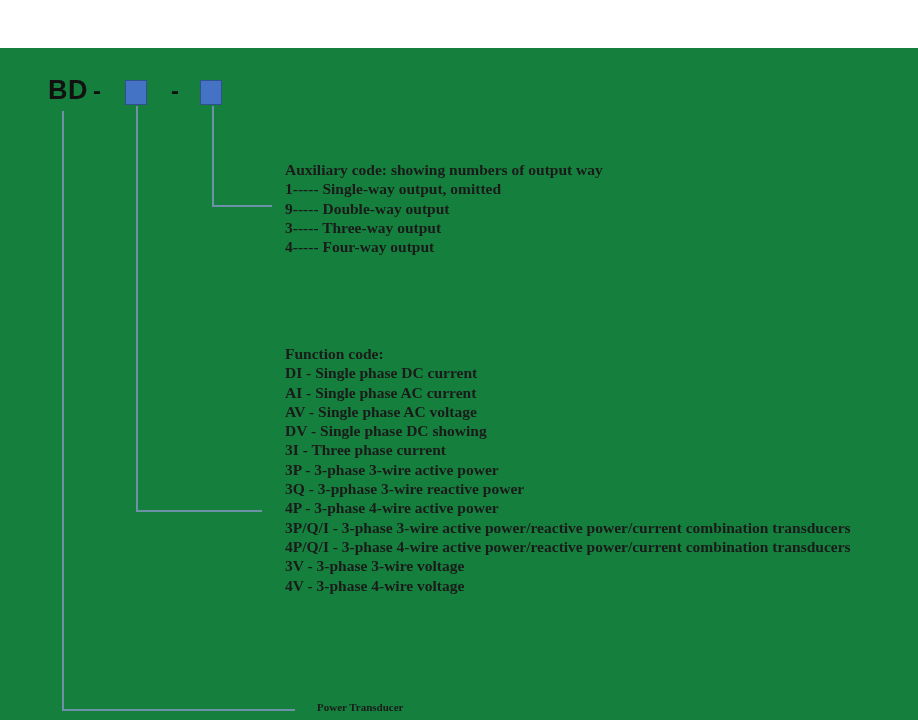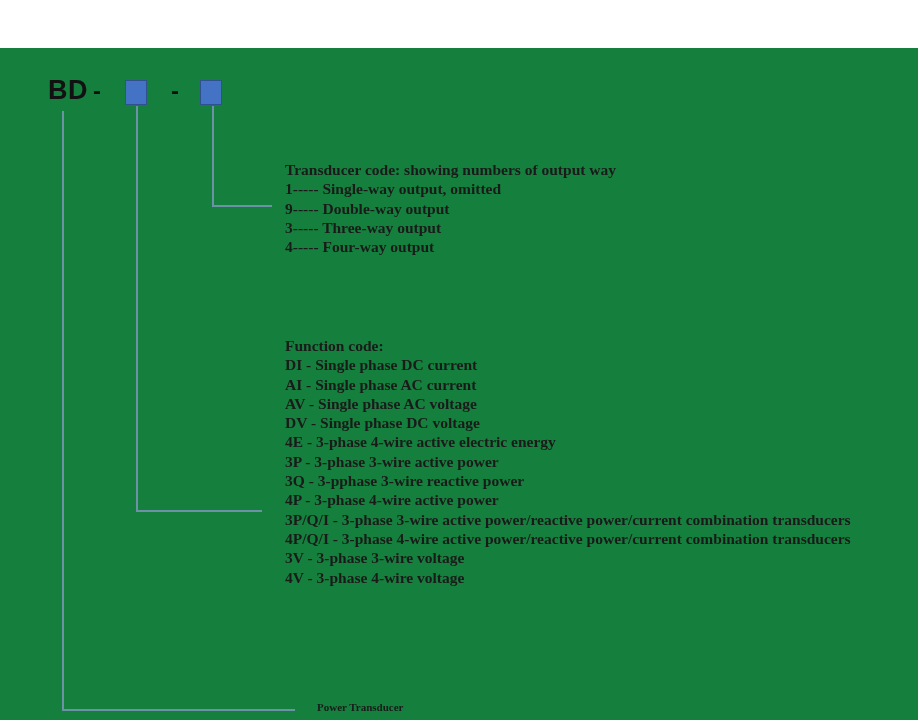--- a/index.html
+++ b/index.html
@@ -63,21 +63,21 @@
   .line-aux-h   { left: 212px; top: 157px; width: 60px; }
   .text-block {
     position: absolute;
     left: 285px;
     font-weight: bold;
     font-size: 15.5px;
     line-height: 19.3px;
     white-space: nowrap;
   }
   .aux-block  { top: 112px; }
-  .func-block { top: 288px; }
+  .func-block { top: 296px; }
   .base-label {
     position: absolute;
     left: 317px;
     top: 653px;
     font-weight: bold;
     font-size: 11px;
     white-space: nowrap;
   }
 </style>
 </head>
@@ -92,34 +92,34 @@
   <span class="code-box box2"></span>
 
   <div class="line vline line-bd-v"></div>
   <div class="line hline line-bd-h"></div>
   <div class="line vline line-fn-v"></div>
   <div class="line hline line-fn-h"></div>
   <div class="line vline line-aux-v"></div>
   <div class="line hline line-aux-h"></div>
 
   <div class="text-block aux-block">
-    <div>Transducer code: showing numbers of output way</div>
+    <div>Auxiliary code: showing numbers of output way</div>
     <div>1----- Single-way output, omitted</div>
     <div>9----- Double-way output</div>
     <div>3----- Three-way output</div>
     <div>4----- Four-way output</div>
   </div>
 
   <div class="text-block func-block">
     <div>Function code:</div>
     <div>DI - Single phase DC current</div>
     <div>AI - Single phase AC current</div>
     <div>AV - Single phase AC voltage</div>
-    <div>DV - Single phase DC voltage</div>
-    <div>4E - 3-phase 4-wire active electric energy</div>
+    <div>DV - Single phase DC showing</div>
+    <div>3I - Three phase current</div>
     <div>3P - 3-phase 3-wire active power</div>
     <div>3Q - 3-pphase 3-wire reactive power</div>
     <div>4P - 3-phase 4-wire active power</div>
     <div>3P/Q/I - 3-phase 3-wire active power/reactive power/current combination transducers</div>
     <div>4P/Q/I - 3-phase 4-wire active power/reactive power/current combination transducers</div>
     <div>3V - 3-phase 3-wire voltage</div>
     <div>4V - 3-phase 4-wire voltage</div>
   </div>
 
   <div class="base-label">Power Transducer</div>

